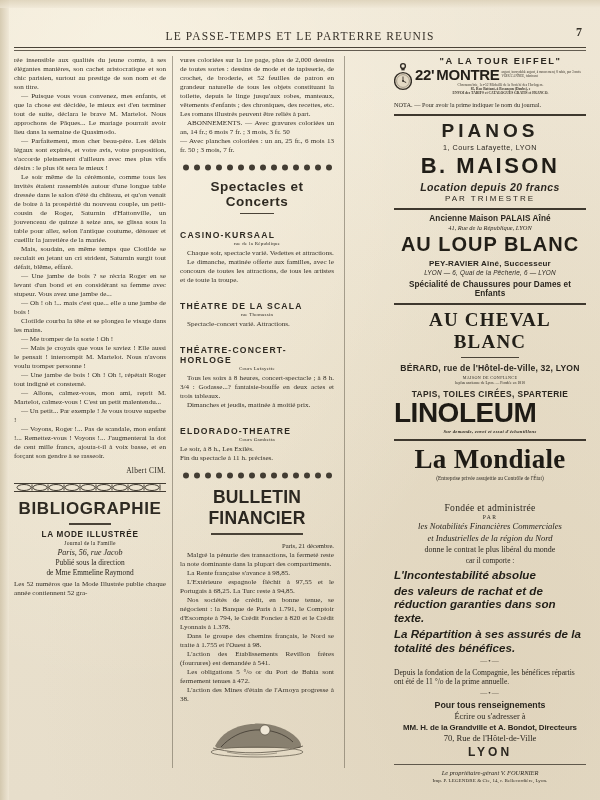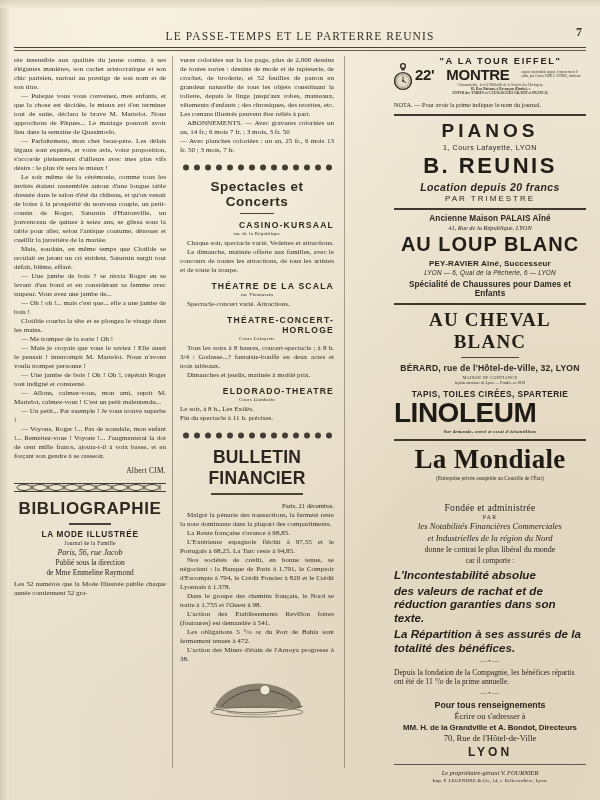--- a/index.html
+++ b/index.html
@@ -92,22 +92,22 @@
   
   .sec-head{
     text-align:center;
     font-family:"Liberation Sans", sans-serif;
     font-weight:bold;
     color:#2e2a22;
   }
   .spect-title{font-size:13.5px;letter-spacing:.5px;margin:4px 0 0;}
   .spect-rule{width:34px;height:1.4px;background:#4a4338;margin:4px auto 6px;}
   .venue{
-    text-align:right;font-family:"Liberation Sans", sans-serif;font-weight:bold;
-    font-size:8.6px;letter-spacing:1.2px;margin-top:6px;color:#2e2a22;
+    text-align:left;font-family:"Liberation Sans", sans-serif;font-weight:bold;
+    font-size:8.6px;letter-spacing:1.2px;margin-top:16px;color:#2e2a22;
   }
   .venue-sub{text-align:center;font-size:4.9px;letter-spacing:.3px;margin:1px 0 3px;}
   .bull-title{
     text-align:center;font-family:"Liberation Sans", sans-serif;font-weight:bold;
     font-size:17.5px;letter-spacing:.2px;margin:3px 0 0;color:#2b2720;
   }
   .bull-rule{width:92px;height:1.6px;background:#4a4338;margin:4px auto 7px;}
   .dateline{text-align:right;font-size:6.6px;margin-bottom:2px;}
 
   
@@ -125,21 +125,21 @@
   .eiffel-txt{flex:1 1 auto;}
   .t-eiffel{
     font-family:"Liberation Sans",sans-serif;font-weight:bold;
     font-size:9.3px;letter-spacing:1.6px;text-align:center;color:#2b2720;
     white-space:nowrap;
   }
   .t-montre{
     font-family:"Liberation Sans",sans-serif;font-weight:bold;
     font-size:15px;letter-spacing:-.3px;color:#231f19;display:inline-block;
   }
-  .montre-row{display:flex;align-items:center;gap:12px;}
+  .montre-row{display:flex;align-items:center;gap:2px;}
   .montre-fine{font-size:3.3px;line-height:3.6px;text-align:left;flex:1;color:#3a342b;}
   .ad-micro{font-size:3.6px;line-height:4.1px;text-align:center;color:#3a342b;}
   .ad-micro.b{font-weight:bold;}
   .nota{font-size:6.3px;text-align:left;margin-top:2px;line-height:7.5px;}
 
   .t-pianos{
     font-family:"Liberation Sans",sans-serif;font-weight:bold;
     font-size:19px;letter-spacing:4px;text-align:center;color:#26231c;
   }
   .t-addr-sm{font-family:"Liberation Sans",sans-serif;font-size:7.2px;letter-spacing:.5px;text-align:center;margin-top:1px;}
@@ -410,21 +410,21 @@
         </div>
       </div>
       <div class="nota">NOTA. — Pour avoir la prime indiquer le nom du journal.</div>
     </div>
 
     <div class="ad-rule"></div>
 
     <div class="ad">
       <div class="t-pianos">PIANOS</div>
       <div class="t-addr-sm">1, Cours Lafayette, LYON</div>
-      <div class="t-boudon">B. REUNIS</div>
+      <div class="t-boudon">B. MAISON</div>
       <div class="t-location">Location depuis 20 francs</div>
       <div class="t-trim">PAR TRIMESTRE</div>
     </div>
 
     <div class="ad-rule"></div>
 
     <div class="ad">
       <div class="t-maison">Ancienne Maison PALAIS Aîné</div>
       <div class="t-maison-sub">41, Rue de la République, LYON</div>
       <div class="t-loup">AU LOUP BLANC</div>

